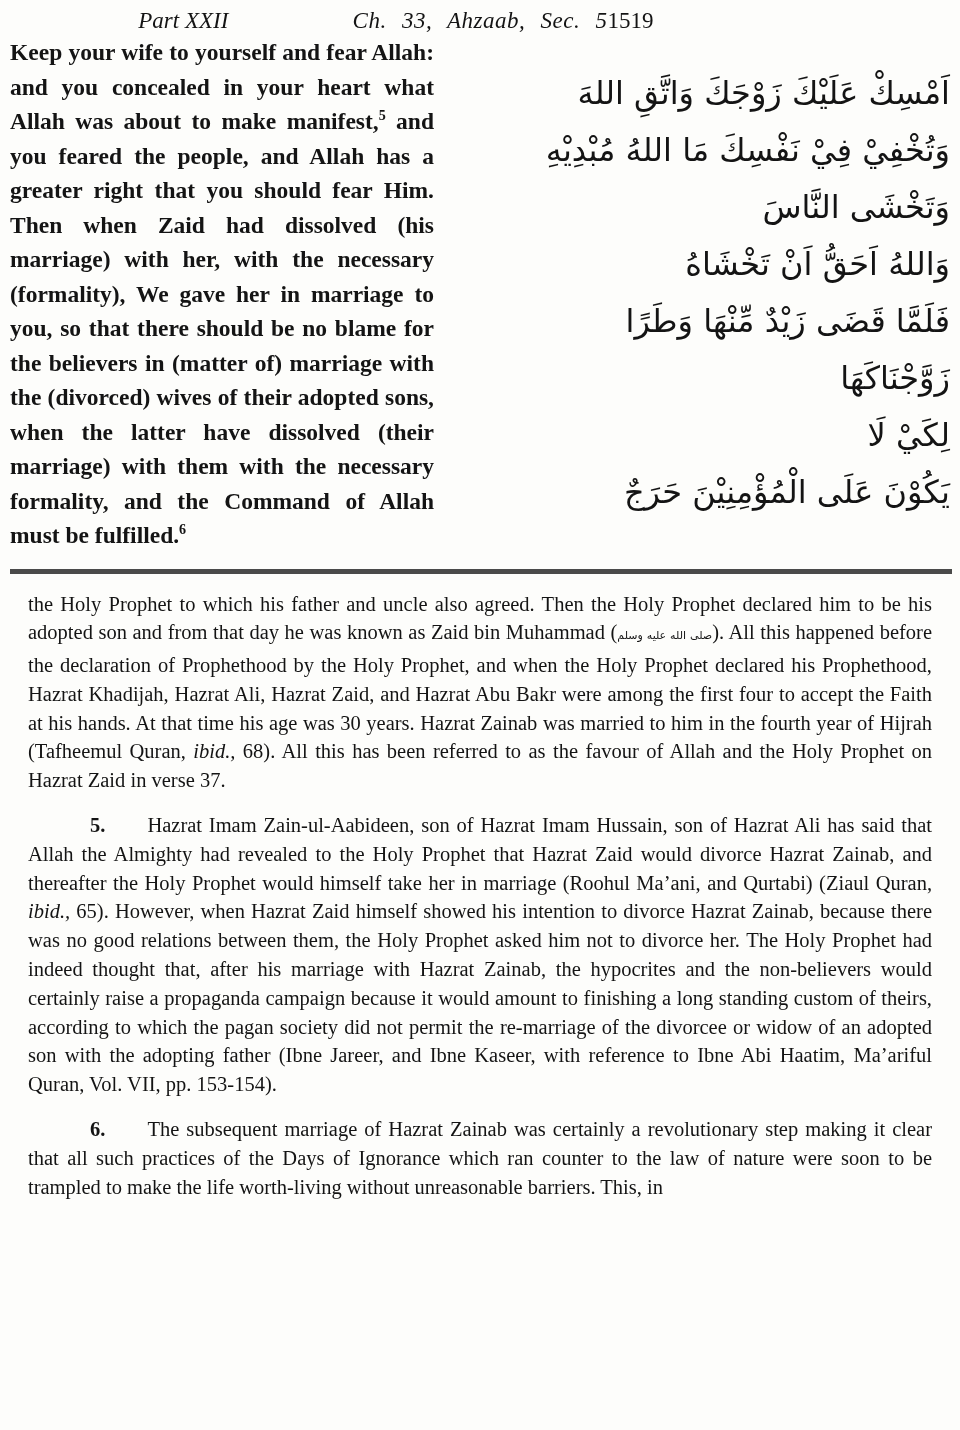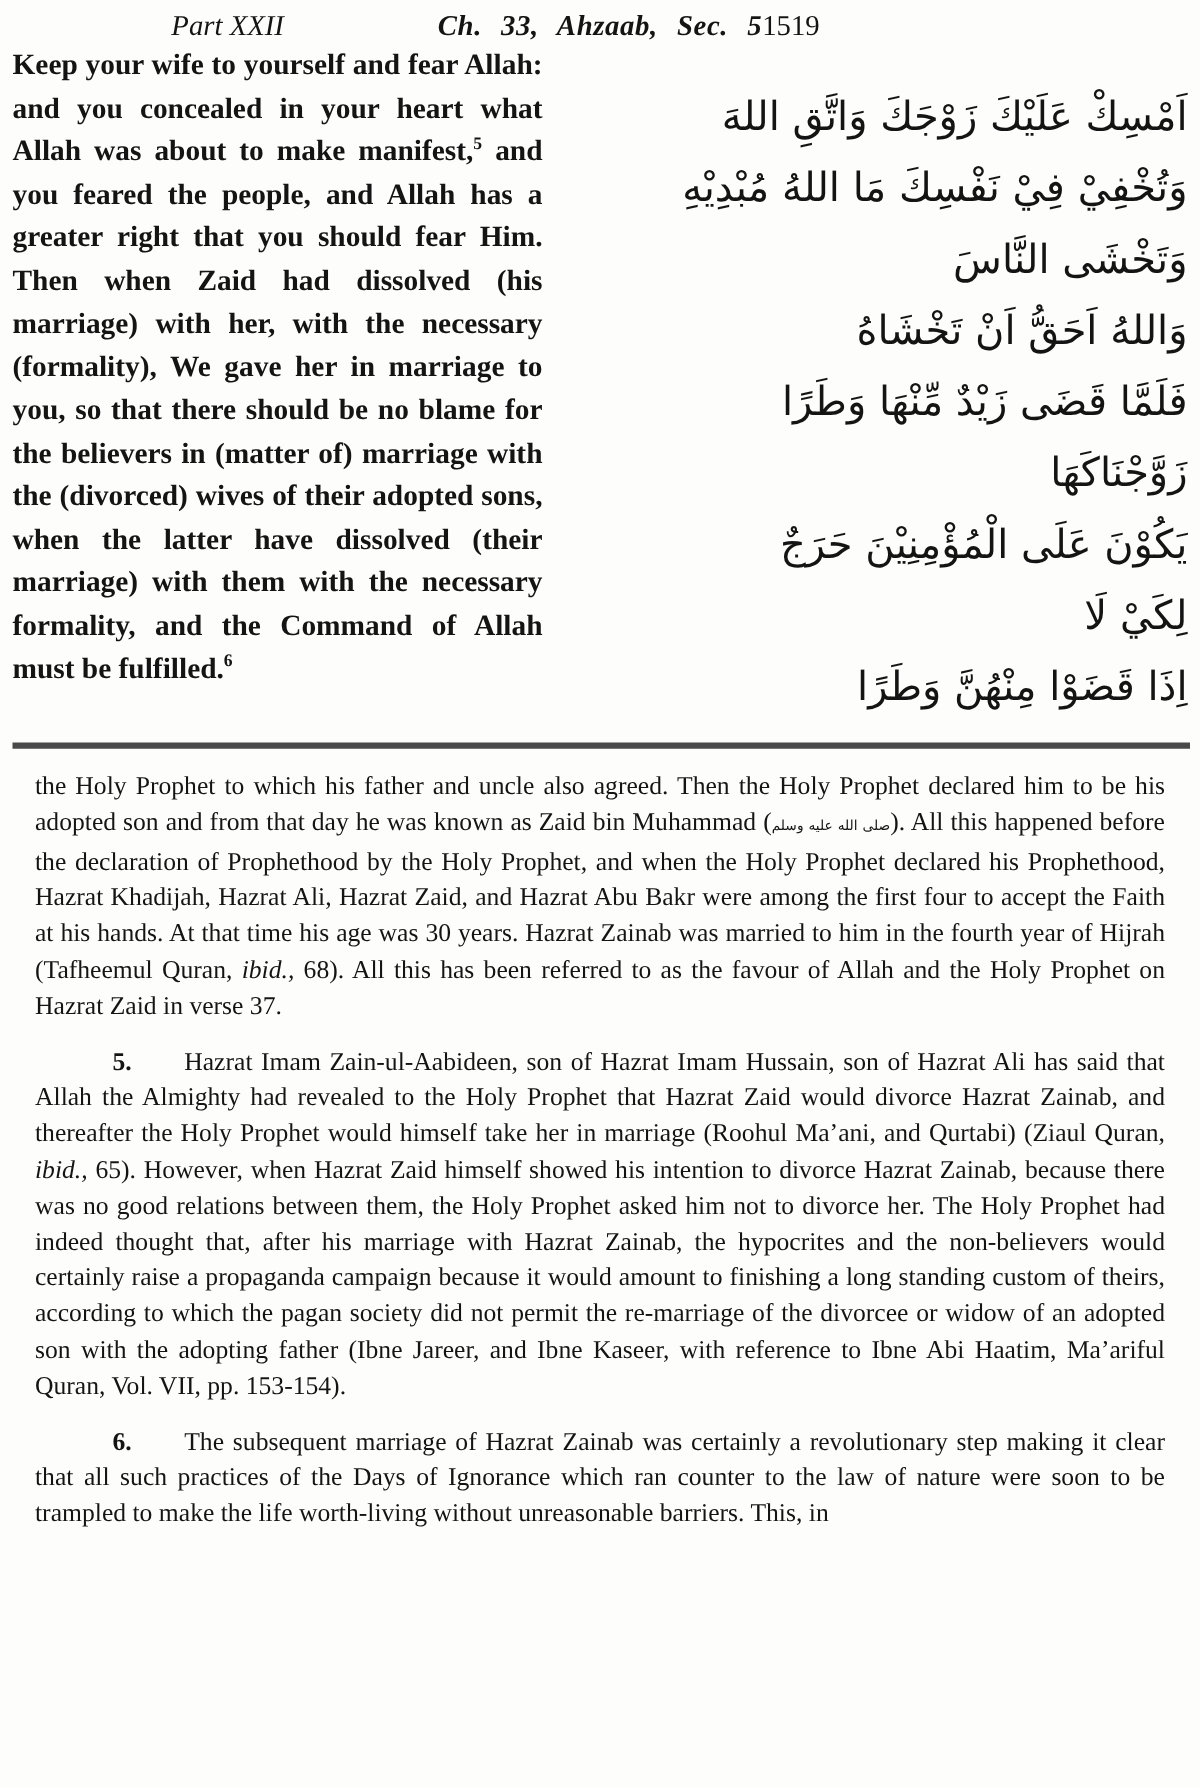--- a/index.html
+++ b/index.html
@@ -14,21 +14,21 @@
     font-family:"Liberation Serif","DejaVu Serif",serif;
   }
   .page{padding:6px 8px 0 10px;}
 
   
   .header{
     display:flex;align-items:baseline;
     font-size:23px;line-height:29px;padding:0 6px 0 4px;
   }
   .h-left{flex:1;text-align:center;font-style:italic;}
-  .h-center{flex:0 0 auto;font-style:italic;word-spacing:9px;letter-spacing:.5px;font-weight:bold;}
+  .h-center{flex:0 0 auto;font-style:italic;word-spacing:9px;letter-spacing:.5px;}
   .h-right{flex:1;text-align:left;}
 
   
   .main{display:flex;}
   .translation{
     width:424px;flex:0 0 424px;
     font-weight:bold;font-size:23.5px;line-height:34.5px;
     text-align:justify;
   }
   .translation sup{font-size:60%;line-height:0;}
@@ -73,23 +73,22 @@
 
   <div class="main">
     <div class="translation"><span>Keep your wife to yourself and fear Allah: and you concealed in your heart what Allah was about to make manifest,</span><sup>5</sup><span> and you feared the people, and Allah has a greater right that you should fear Him. Then when Zaid had dissolved (his marriage) with her, with the necessary (formality), We gave her in marriage to you, so that there should be no blame for the believers in (matter of) marriage with the (divorced) wives of their adopted sons, when the latter have dissolved (their marriage) with them with the necessary formality, and the Command of Allah must be fulfilled.</span><sup>6</sup></div>
     <div class="arabic">
         <div class="line">اَمْسِكْ عَلَيْكَ زَوْجَكَ وَاتَّقِ اللهَ</div>
         <div class="line">وَتُخْفِيْ فِيْ نَفْسِكَ مَا اللهُ مُبْدِيْهِ</div>
         <div class="line">وَتَخْشَى النَّاسَ</div>
         <div class="line">وَاللهُ اَحَقُّ اَنْ تَخْشَاهُ</div>
         <div class="line">فَلَمَّا قَضَى زَيْدٌ مِّنْهَا وَطَرًا</div>
         <div class="line">زَوَّجْنَاكَهَا</div>
+        <div class="line">لِكَيْ لَا</div>
         <div class="line">يَكُوْنَ عَلَى الْمُؤْمِنِيْنَ حَرَجٌ</div>
-        <div class="line">لِكَيْ لَا</div>
-        <div class="line">اِذَا قَضَوْا مِنْهُنَّ وَطَرًا</div>
       </div>
   </div>
 
   <hr class="rule">
 
   <div class="footnotes">
       <p><span>the Holy Prophet to which his father and uncle also agreed. Then the Holy Prophet declared him to be his adopted son and from that day he was known as Zaid bin Muhammad (</span><span class="honorific">صلى الله عليه وسلم</span><span>). All this happened before the declaration of Prophethood by the Holy Prophet, and when the Holy Prophet declared his Prophethood, Hazrat Khadijah, Hazrat Ali, Hazrat Zaid, and Hazrat Abu Bakr were among the first four to accept the Faith at his hands. At that time his age was 30 years. Hazrat Zainab was married to him in the fourth year of Hijrah (Tafheemul Quran, </span><i>ibid.,</i><span> 68). All this has been referred to as the favour of Allah and the Holy Prophet on Hazrat Zaid in verse 37.</span></p>
       <p class="indented"><span class="fn-num">5.</span><span>Hazrat Imam Zain-ul-Aabideen, son of Hazrat Imam Hussain, son of Hazrat Ali has said that Allah the Almighty had revealed to the Holy Prophet that Hazrat Zaid would divorce Hazrat Zainab, and thereafter the Holy Prophet would himself take her in marriage (Roohul Ma’ani, and Qurtabi) (Ziaul Quran, </span><i>ibid.,</i><span> 65). However, when Hazrat Zaid himself showed his intention to divorce Hazrat Zainab, because there was no good relations between them, the Holy Prophet asked him not to divorce her. The Holy Prophet had indeed thought that, after his marriage with Hazrat Zainab, the hypocrites and the non-believers would certainly raise a propaganda campaign because it would amount to finishing a long standing custom of theirs, according to which the pagan society did not permit the re-marriage of the divorcee or widow of an adopted son with the adopting father (Ibne Jareer, and Ibne Kaseer, with reference to Ibne Abi Haatim, Ma’ariful Quran, Vol. VII, pp. 153-154).</span></p>
       <p class="indented"><span class="fn-num">6.</span><span>The subsequent marriage of Hazrat Zainab was certainly a revolutionary step making it clear that all such practices of the Days of Ignorance which ran counter to the law of nature were soon to be trampled to make the life worth-living without unreasonable barriers. This, in</span></p>
     </div>

